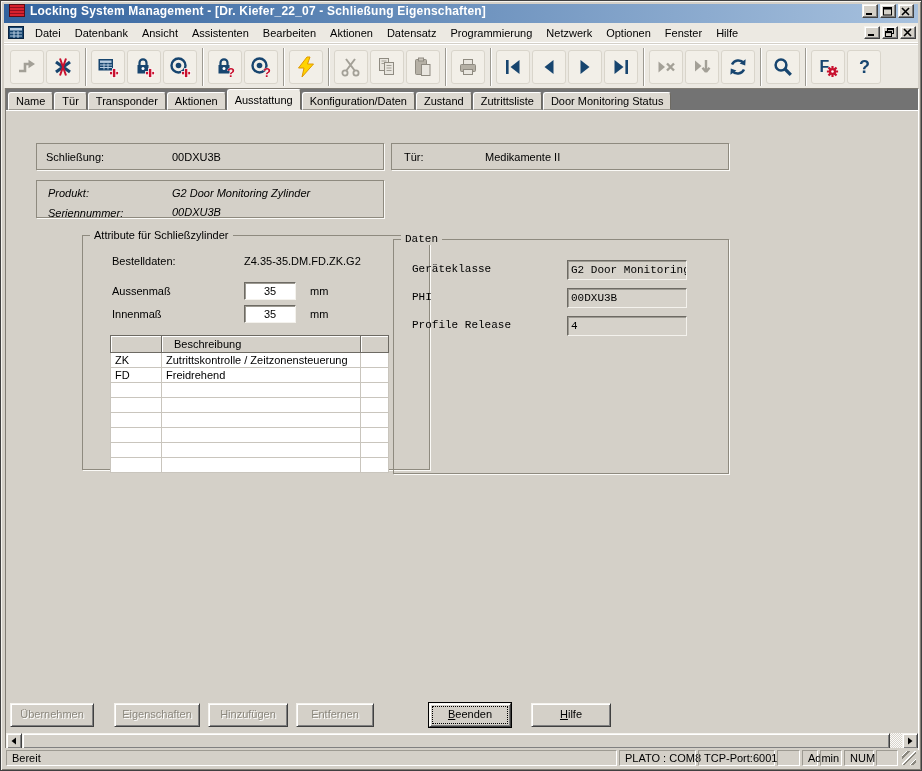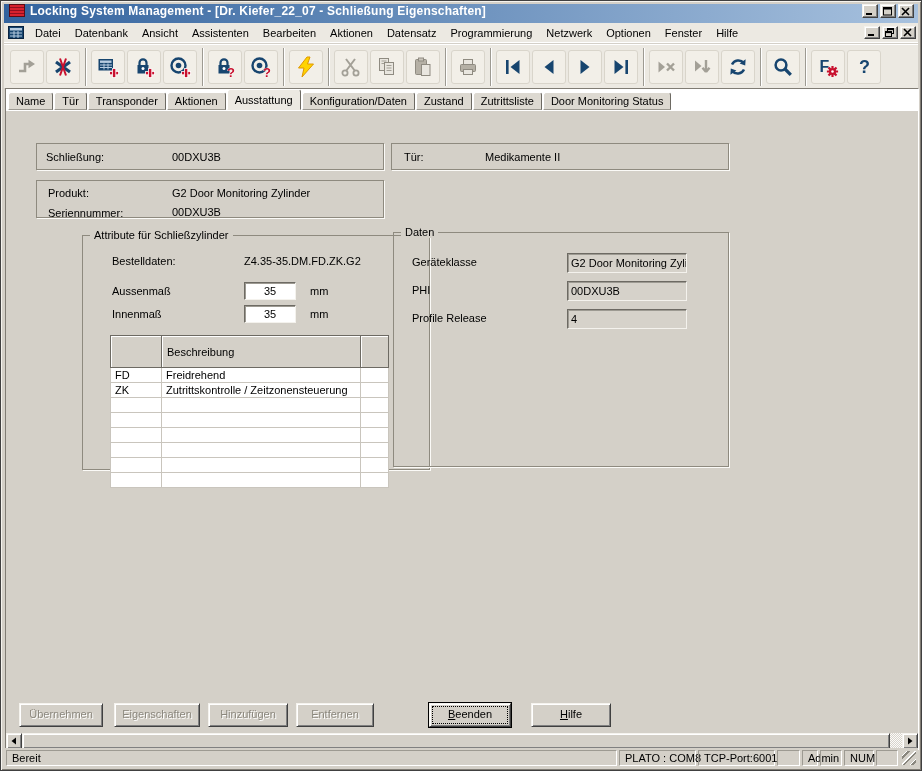--- a/index.html
+++ b/index.html
@@ -38,21 +38,21 @@
              background: #ece9e2; border-top: 1px solid #fff;
              display: flex; align-items: center; padding-left: 6px; }
   .tb-btn { width: 34px; height: 34px; border-radius: 3px; background: #f2efe8;
             border: 1px solid #d9d5cb; display: flex; align-items: center;
             justify-content: center; margin-right: 2px; flex: none; }
   .tb-sep { width: 0; height: 38px; border-left: 1px solid #9d9a92;
             border-right: 1px solid #fff; margin: 0 4px 0 3px; flex: none; }
 
   
   .client { position: absolute; left: 4px; top: 87px; width: 914px; height: 662px;
-            background: #ffffff; border: 1px solid; border-color: #807c74 #fff #fff #807c74; }
+            background: #737373; border: 1px solid; border-color: #807c74 #fff #fff #807c74; }
   .tabbar { position: absolute; left: 2px; top: 0; right: 0; height: 21px;
             display: flex; align-items: flex-end; }
   .tab { height: 18px; margin: 0 1px -0px 0; padding: 2px 7px 0 7px; background: #ddd9d1;
          border: 1px solid; border-color: #fff #6d6a63 #9d9a92 #fff;
          border-radius: 3px 3px 0 0; white-space: nowrap; cursor: default; }
   .tab.active { height: 21px; background: #ece9e2; border-bottom: 1px solid #ece9e2;
                 z-index: 2; padding-top: 4px; }
   .dialog { position: absolute; left: 0; top: 21px; right: 0; bottom: 16px;
             background: #d4d0c8; border-top: 1px solid #fff; }
 
@@ -70,21 +70,21 @@
   .ro-field { position: absolute; width: 120px; height: 20px; background: #d6d2ca;
               border: 1px solid; border-color: #6d6a63 #f4f2ed #f4f2ed #6d6a63;
               box-shadow: inset 1px 1px 0 #9d9a92; padding: 3px 3px 0 3px;
               overflow: hidden; white-space: nowrap; }
 
   
   .attr-table { position: absolute; left: 27px; top: 99px; width: 278px;
                 border-collapse: collapse; background: #fff; table-layout: fixed;
                 border: 1px solid #6d6a63; }
   .attr-table th { background: #d4d0c8; font-weight: normal; text-align: left;
-                   height: 32px; padding: 0 5px;
+                   height: 17px; padding: 0 12px;
                    border-right: 1px solid #6d6a63; border-bottom: 1px solid #6d6a63;
                    box-shadow: inset 1px 1px 0 #fff; }
   .attr-table td { height: 15px; padding: 0 4px; border: 1px solid #c9c5bd;
                    overflow: hidden; white-space: nowrap; }
 
   
   .dlg-btn { position: absolute; top: 592px; height: 24px; background: #d4d0c8;
              display: block; text-align: center; line-height: 21px; font-size: 11px;
              border: 1px solid; border-color: #f5f3ee #404040 #404040 #f5f3ee;
              box-shadow: inset 1px 1px 0 #fff, inset -1px -1px 0 #808080; cursor: default; }
@@ -368,21 +368,21 @@
       <div class="etched" style="left:30px; top:32px; width:348px; height:27px;">
         <span class="lbl" style="left:9px; top:7px;">Schließung:</span>
         <span class="lbl" style="left:135px; top:7px;">00DXU3B</span>
       </div>
 
       <div class="etched" style="left:385px; top:32px; width:338px; height:27px;">
         <span class="lbl" style="left:12px; top:7px;">Tür:</span>
         <span class="lbl" style="left:93px; top:7px;">Medikamente II</span>
       </div>
 
-      <div class="etched" style="left:30px; top:69px; width:348px; height:38px;">
+      <div class="etched" style="left:30px; top:69px; width:348px; height:38px;font-style:italic;">
         <span class="lbl" style="left:11px; top:6px;">Produkt:</span>
         <span class="lbl" style="left:135px; top:6px;">G2 Door Monitoring Zylinder</span>
         <span class="lbl" style="left:11px; top:26px;">Seriennummer:</span>
         <span class="lbl" style="left:135px; top:25px;">00DXU3B</span>
       </div>
 
       <div class="groupbox" style="left:30px; top:124px; width:348px; height:235px;margin-left:46px;">
         <span class="legend">Attribute für Schließzylinder</span>
         <span class="lbl" style="left:29px; top:19px;">Bestelldaten:</span>
         <span class="lbl" style="left:161px; top:19px;">Z4.35-35.DM.FD.ZK.G2</span>
@@ -403,30 +403,30 @@
             </colgroup>
           <thead>
             <tr>
               <th></th>
               <th>Beschreibung</th>
               <th></th>
             </tr>
           </thead>
           <tbody>
             <tr>
+              <td>ZK</td>
+              <td>Zutrittskontrolle / Zeitzonensteuerung</td>
+              <td></td>
+            </tr>
+            <tr>
               <td>FD</td>
               <td>Freidrehend</td>
               <td></td>
             </tr>
             <tr>
-              <td>ZK</td>
-              <td>Zutrittskontrolle / Zeitzonensteuerung</td>
-              <td></td>
-            </tr>
-            <tr>
                 <td></td>
                 <td></td>
                 <td></td>
               </tr>
             <tr>
                 <td></td>
                 <td></td>
                 <td></td>
               </tr>
             <tr>
@@ -446,34 +446,34 @@
               </tr>
             <tr>
                 <td></td>
                 <td></td>
                 <td></td>
               </tr>
           </tbody>
         </table>
       </div>
 
-      <div class="groupbox" style="left:387px; top:121px; width:336px; height:235px;">
+      <div class="groupbox" style="left:387px; top:128px; width:336px; height:235px;font-family:Liberation Mono, monospace;">
         <span class="legend">Daten</span>
 
         <span class="lbl" style="left:18px; top:23px;">Geräteklasse</span>
         <div class="ro-field" style="left:173px; top:20px;">G2 Door Monitoring Zylir</div>
 
         <span class="lbl" style="left:18px; top:51px;">PHI</span>
         <div class="ro-field" style="left:173px; top:48px;">00DXU3B</div>
 
         <span class="lbl" style="left:18px; top:79px;">Profile Release</span>
         <div class="ro-field" style="left:173px; top:76px;">4</div>
       </div>
 
-      <div class="dlg-btn disabled" style="left:13px; width:84px;">Übernehmen</div>
+      <div class="dlg-btn disabled" style="left:4px; width:84px;">Übernehmen</div>
       <div class="dlg-btn disabled" style="left:108px; width:86px;">Eigenschaften</div>
       <div class="dlg-btn disabled" style="left:202px; width:80px;">Hinzufügen</div>
       <div class="dlg-btn disabled" style="left:290px; width:78px;">Entfernen</div>
       <div class="dlg-btn default accel" style="left:423px; width:82px;">Beenden</div>
       <div class="dlg-btn accel" style="left:525px; width:80px;">Hilfe</div>
     </div>
 
     <div class="hscroll">
       <div class="sb-btn">
         <svg width="8" height="8">

